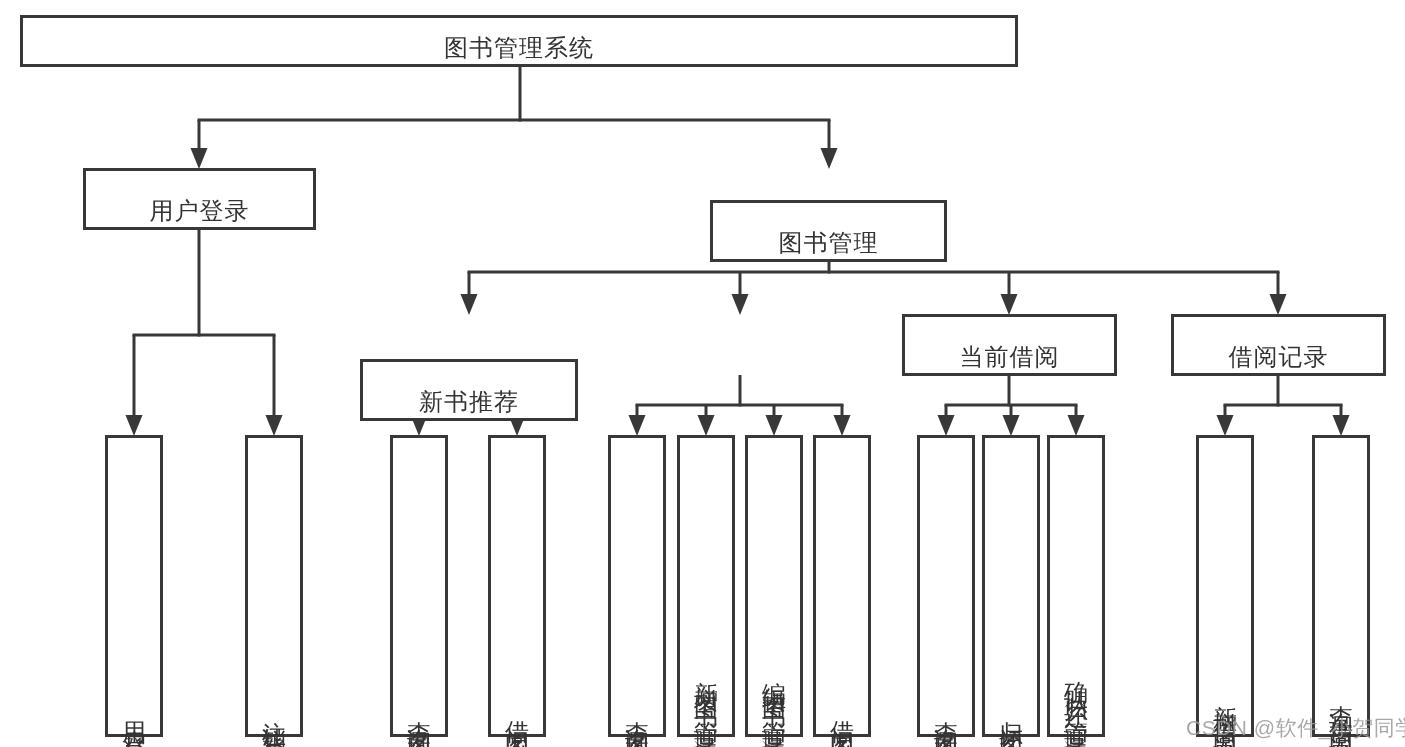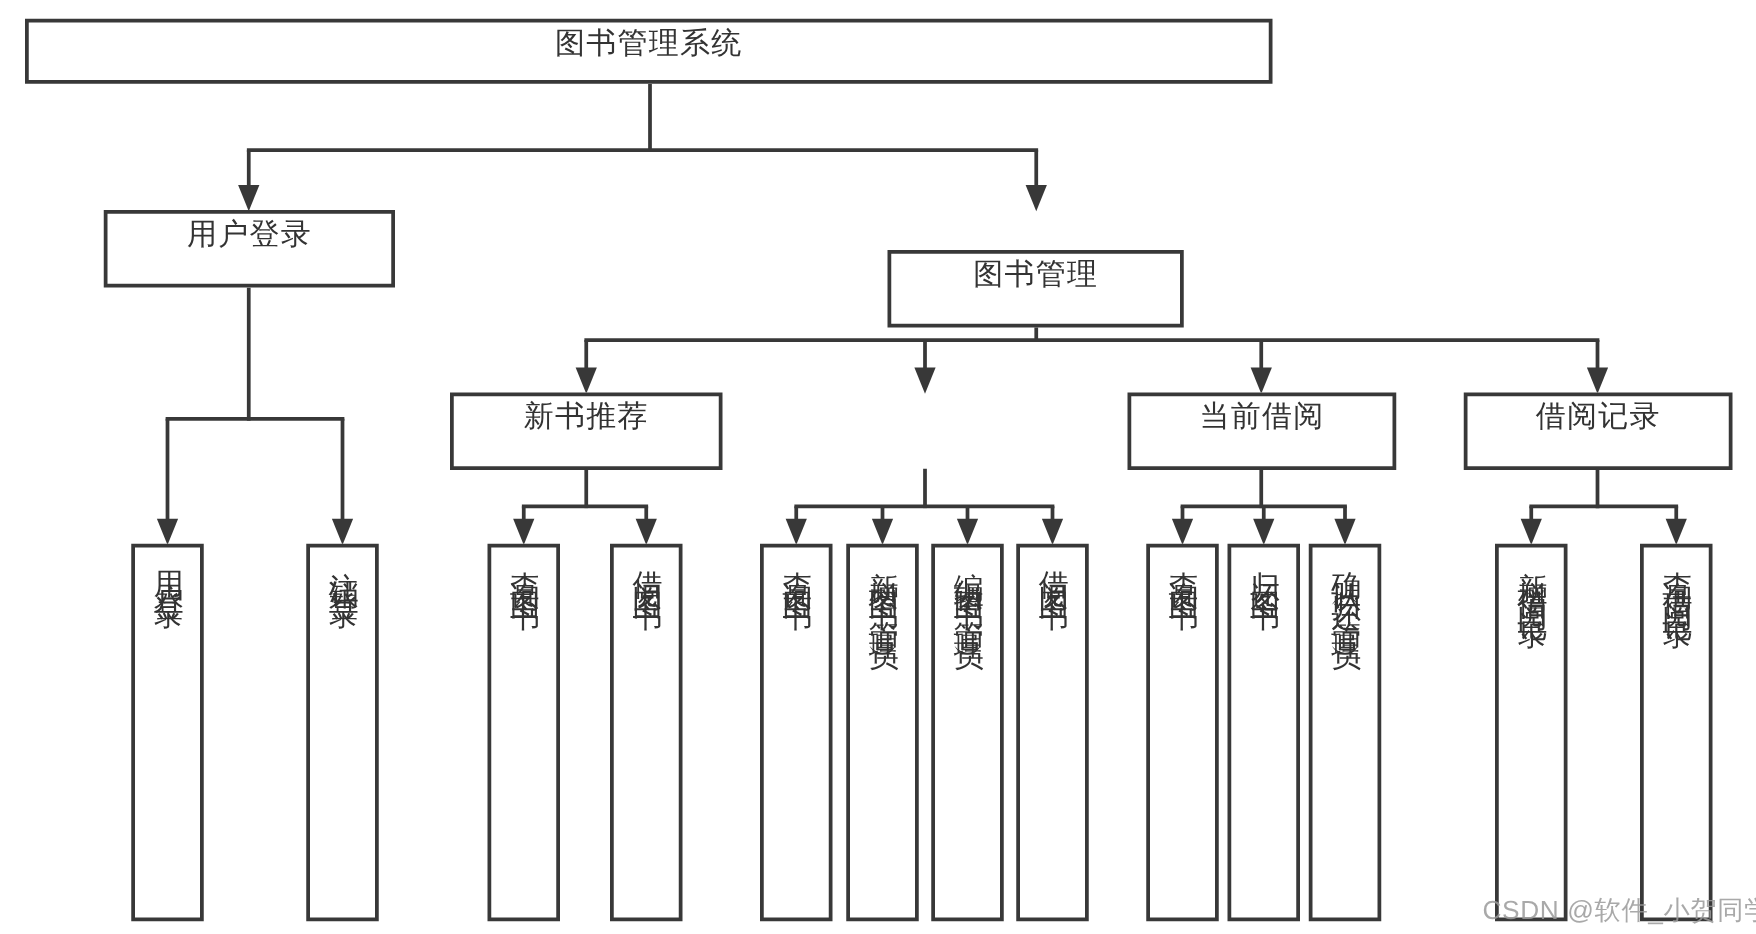--- a/index.html
+++ b/index.html
@@ -5,30 +5,30 @@
   html,body { margin:0; padding:0; background:#ffffff; }
   .canvas {
     position:relative; width:1405px; height:747px; background:#ffffff;
     font-family:"Liberation Sans", sans-serif; overflow:hidden; color:#333333;
   }
   svg.connectors { position:absolute; left:0; top:0; width:1405px; height:747px; z-index:0; }
   svg.connectors line { stroke:#383838; stroke-width:3; }
   svg.connectors polygon { fill:#383838; }
   .box {
     position:absolute; background:#ffffff; border:3px solid #383838;
-    box-sizing:border-box; display:flex; align-items:flex-start; justify-content:center;
+    box-sizing:border-box; display:flex; align-items:flex-end; justify-content:center;
     z-index:1;
   }
   .hlabel { font-size:24px; letter-spacing:1px; white-space:nowrap; }
   .root-box   { left:20px;  top:15px;  width:998px; height:52px; }
   .lvl2       { top:168px;  height:62px; }
   .b-user     { left:83px;  width:233px; }
   .b-mgmt     { left:710px; width:237px;margin-top:32px; }
   .lvl3       { top:314px;  height:62px; }
-  .g-recommend{ left:360px; width:218px; }
+  .g-recommend{ left:360px; width:218px;margin-top:45px; }
   .g-borrow   { left:633px; width:215px; }
   .g-current  { left:902px; width:215px; }
   .g-records  { left:1171px;width:215px; }
   .leaf       { top:435px;  width:58px; height:302px; }
   .vtext {
     writing-mode:vertical-lr; text-orientation:mixed;
     font-size:24px; letter-spacing:8px; line-height:1; white-space:nowrap;
   }
   .l-1a{left:105px} .l-1b{left:245px}
   .l-2a{left:390px} .l-2b{left:488px}

